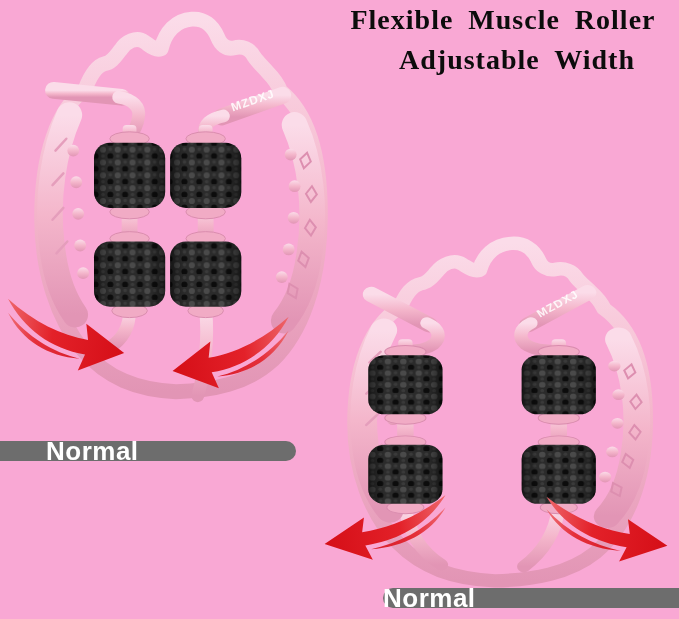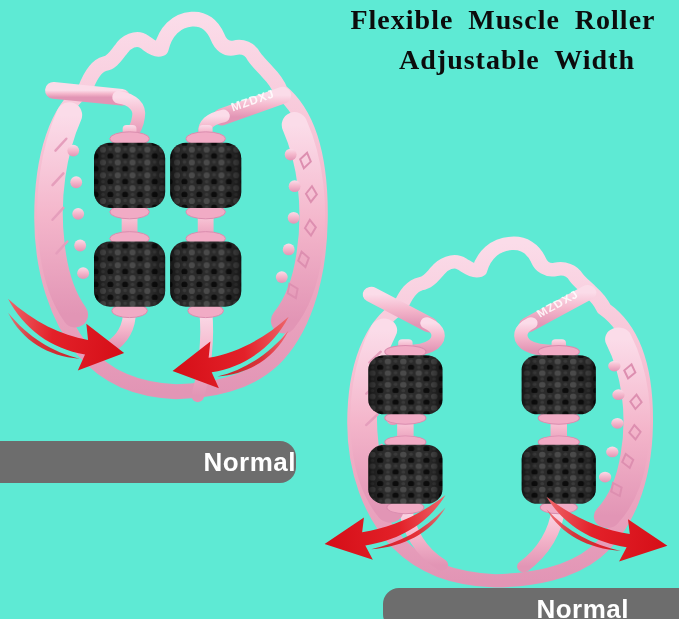--- a/index.html
+++ b/index.html
@@ -10,31 +10,31 @@
   .title {
     position:absolute; left:328px; top:0; width:350px; text-align:center;
     font-family:"Liberation Serif", serif; font-weight:700; color:#0c0c0c;
   }
   .title .l1 { font-size:28px; line-height:40px; letter-spacing:1px; word-spacing:7px; }
   .title .l2 { font-size:28px; line-height:40px; letter-spacing:1px; word-spacing:7px; transform:translateX(14px); }
   .product-svg { position:absolute; overflow:visible; }
   #svg-normal { left:10px; top:2px;   width:336px; height:400px; }
   #svg-expand { left:322px; top:230px; width:350px; height:358px; }
   .banner {
-    position:absolute; height:42px; background:#6d6d6d; color:#fff;
-    display:flex; align-items:center; justify-content:flex-end;
+    position:absolute; height:20px; background:#6d6d6d; color:#fff;
+    display:flex; align-items:center; justify-content:flex-start;
     font-size:26px; font-weight:700; letter-spacing:0.5px; box-sizing:border-box;
   }
   #banner-normal { left:0;     top:441px; width:296px; border-radius:0 16px 16px 0; padding-left:46px; }
   #banner-expand { left:383px; top:588px; width:296px; border-radius:16px 0 0 16px; padding-right:50px; }
 </style>
 </head>
 <body>
 
-<div class="stage" style="background: #5eead4;">
+<div class="stage" style="background: #f9a8d4;">
 
   <div class="title" style="color: rgb(12, 12, 12);">
     <div class="l1">Flexible Muscle Roller</div>
     <div class="l2">Adjustable Width</div>
   </div>
 
   <svg id="svg-normal" class="product-svg" viewBox="0 0 340 400">
 
   <defs>
     <linearGradient id="ntube" x1="0" y1="0" x2="0" y2="1">

